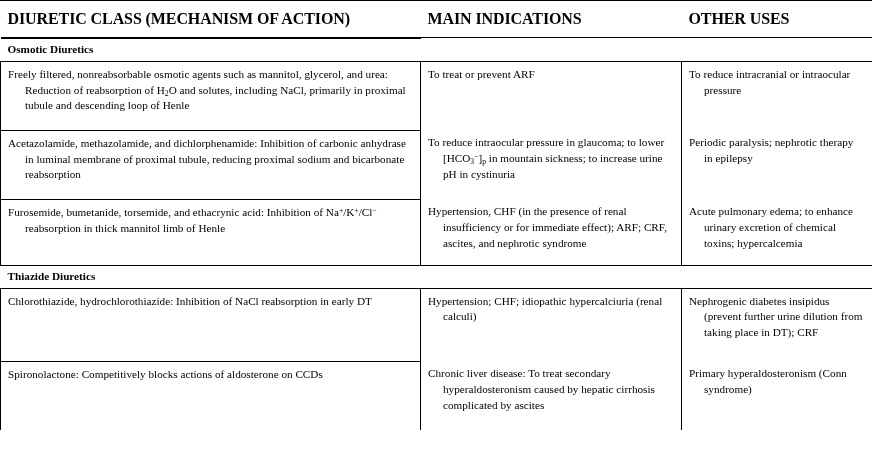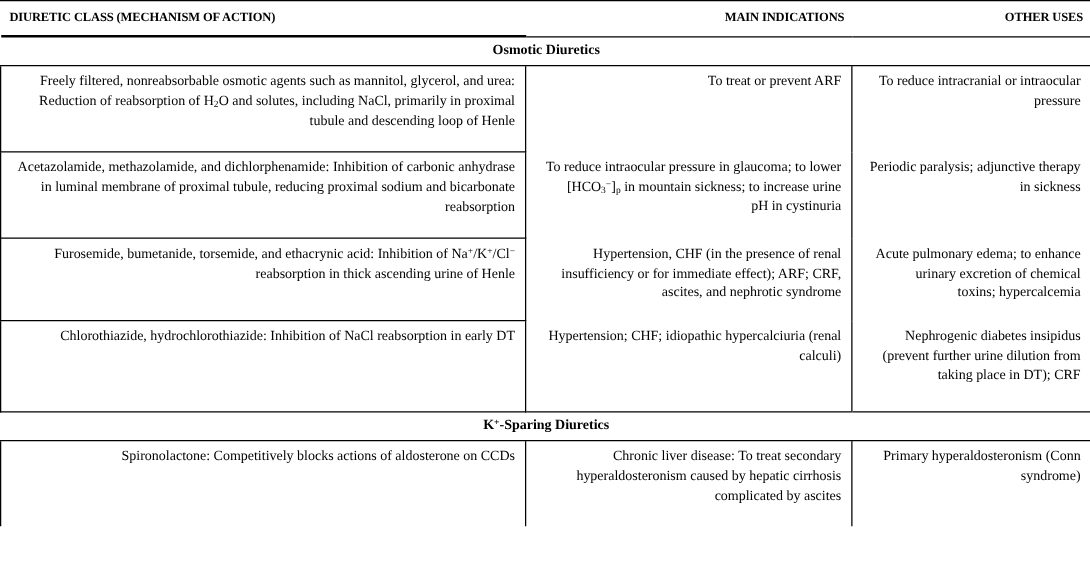--- a/index.html
+++ b/index.html
@@ -30,55 +30,53 @@
     line-height: 1.42;
   }
 
   col.c1 { width: 420px; }
   col.c2 { width: 261px; }
   col.c3 { width: 191px; }
 
   
   tr.head-row th {
     font-weight: bold;
-    font-size: 10px;
+    font-size: 16px;
     text-align: left;
     vertical-align: top;
     padding: 8px 6px 6px 7px;
     border: none;
     letter-spacing: -0.1px;
   }
   tr.head-row th.col1 {
     border-bottom: 2.2px solid #000;
   }
   tr.head-row th.col2,
   tr.head-row th.col3 {
     border-bottom: none;
-    text-align: right;
   }
 
   
   .top-rule {
     position: absolute;
     left: 0;
     top: 0;
     width: 872px;
     height: 0;
     border-top: 0.9px solid #000;
   }
 
   
   tr.section-row td {
     font-weight: bold;
     font-size: 11.2px;
     padding: 3px 6px 3px 7px;
     border-top: 0.9px solid #000;
     border-bottom: 0.9px solid #000;
     vertical-align: middle;
-    text-align: center;
   }
 
   
   tr.content-row td {
     vertical-align: top;
     padding: 5px 8px 5px 7px;
     border-right: 0.9px solid #000;
     border-bottom: none;
   }
   tr.content-row td.col3 {
@@ -87,21 +85,20 @@
   tr.content-row td.col1 {
     border-left: 0.9px solid #000;
   }
 
   
   .p {
     margin: 0;
     padding-left: 17px;
     text-indent: -17px;
     hyphens: none;
-    text-align: right;
   }
   td.col2 .p, td.col3 .p {
     padding-left: 15px;
     text-indent: -15px;
   }
 
   
   tr.content-row.boxed td.col1 {
     border: 0.9px solid #000;
     border-top: none;
@@ -168,55 +165,53 @@
       <tr class="content-row boxed r-carbonic">
         <td class="col1">
           <p class="p">Acetazolamide, methazolamide, and dichlorphenamide: Inhibition of carbonic anhydrase in luminal membrane of proximal tubule, reducing proximal sodium and bicarbonate reabsorption</p>
         </td>
         <td class="col2">
           <p class="p">
             <span>To reduce intraocular pressure in glaucoma; to lower [HCO</span><sub>3</sub><sup>−</sup><span>]</span><sub>p</sub><span> in mountain sickness; to increase urine pH in cystinuria</span>
           </p>
         </td>
         <td class="col3">
-          <p class="p">Periodic paralysis; adjunctive therapy in sickness</p>
+          <p class="p">Periodic paralysis; nephrotic therapy in epilepsy</p>
         </td>
       </tr>
 
       <tr class="content-row boxed r-loop">
         <td class="col1">
           <p class="p">
-            <span>Furosemide, bumetanide, torsemide, and ethacrynic acid: Inhibition of Na</span><sup>+</sup><span>/K</span><sup>+</sup><span>/Cl</span><sup>−</sup><span> reabsorption in thick ascending urine of Henle</span>
+            <span>Furosemide, bumetanide, torsemide, and ethacrynic acid: Inhibition of Na</span><sup>+</sup><span>/K</span><sup>+</sup><span>/Cl</span><sup>−</sup><span> reabsorption in thick mannitol limb of Henle</span>
           </p>
         </td>
         <td class="col2">
           <p class="p">Hypertension, CHF (in the presence of renal insufficiency or for immediate effect); ARF; CRF, ascites, and nephrotic syndrome</p>
         </td>
         <td class="col3">
           <p class="p">Acute pulmonary edema; to enhance urinary excretion of chemical toxins; hypercalcemia</p>
         </td>
       </tr>
 
+      <tr class="section-row">
+        <td colspan="3">Thiazide Diuretics</td>
+      </tr>
       <tr class="content-row boxed r-thiazide">
         <td class="col1">
           <p class="p">Chlorothiazide, hydrochlorothiazide: Inhibition of NaCl reabsorption in early DT</p>
         </td>
         <td class="col2">
           <p class="p">Hypertension; CHF; idiopathic hypercalciuria (renal calculi)</p>
         </td>
         <td class="col3">
           <p class="p">Nephrogenic diabetes insipidus (prevent further urine dilution from taking place in DT); CRF</p>
         </td>
       </tr>
 
-      <tr class="section-row">
-        <td colspan="3">
-          <span>K</span><sup>+</sup><span>-Sparing Diuretics</span>
-        </td>
-      </tr>
       <tr class="content-row r-spiro">
         <td class="col1">
           <p class="p">Spironolactone: Competitively blocks actions of aldosterone on CCDs</p>
         </td>
         <td class="col2">
           <p class="p">Chronic liver disease: To treat secondary hyperaldosteronism caused by hepatic cirrhosis complicated by ascites</p>
         </td>
         <td class="col3">
           <p class="p">Primary hyperaldosteronism (Conn syndrome)</p>
         </td>

